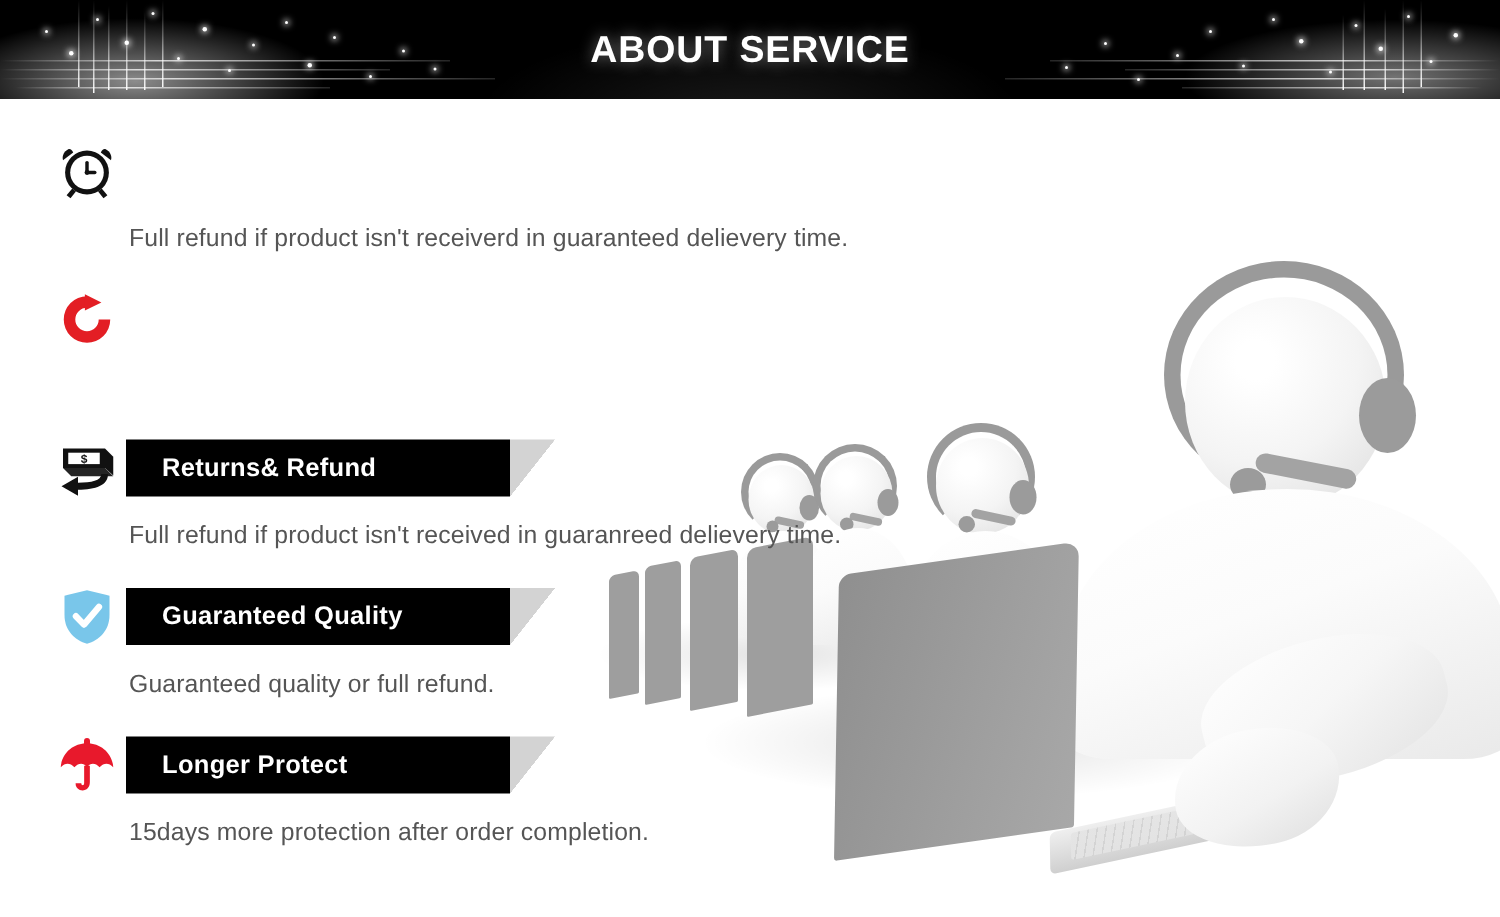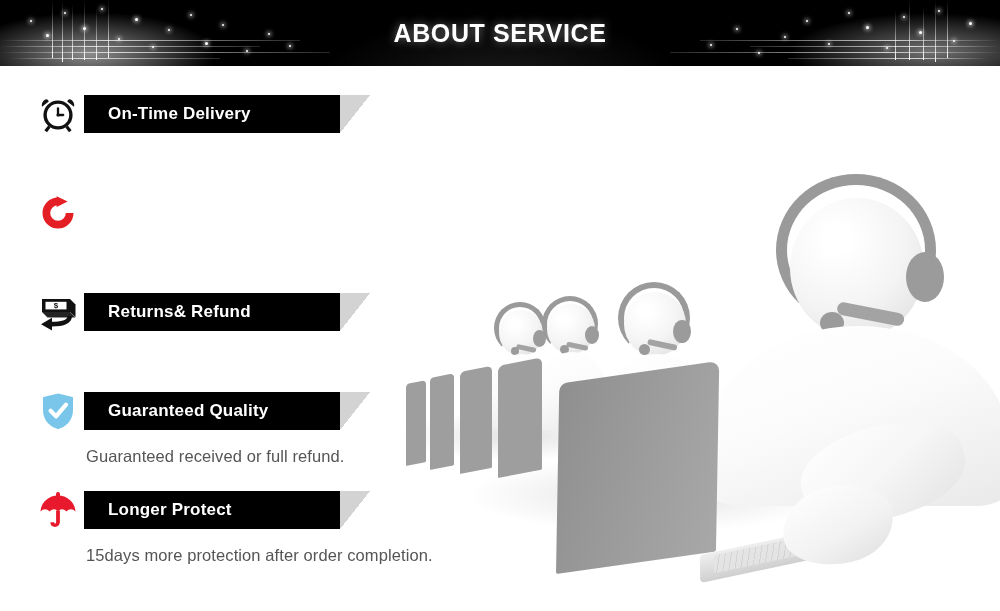--- a/index.html
+++ b/index.html
@@ -372,25 +372,22 @@
                 <circle cx="20" cy="21" r="14.6"></circle>
               </g>
               <circle cx="20" cy="21" r="11.2" fill="#ffffff"></circle>
               <g stroke="#111111" stroke-width="2.3" stroke-linecap="round">
                 <line x1="20" y1="21" x2="20" y2="14.4"></line>
                 <line x1="20" y1="21" x2="25.2" y2="21"></line>
               </g>
               <circle cx="20" cy="21" r="1.6" fill="#111111"></circle>
             </svg>
           </div>
-          <div class="banner">
-            <span class="banner-label">On-Time Delivery</span>
-            <span class="banner-tail"></span>
-          </div>
         </div>
+        <div class="feature-desc">Full refund if product isn't receiverd in guaranteed delievery time.</div>
       </div>
 
       <div class="feature-row">
         <div class="banner-line">
           <div class="icon-slot">
             <svg class="icon-svg" width="40" height="40" viewBox="0 0 40 40" aria-hidden="true">
               <path d="M20 4.5 A15.5 15.5 0 1 0 35.5 20 L27.8 20 A7.8 7.8 0 1 1 20 12.2 Z" fill="#e31e24"></path>
               <path d="M18.6 3.2 L18.6 14.0 L29.6 8.6 Z" fill="#e31e24"></path>
             </svg>
           </div>
@@ -409,37 +406,38 @@
               <rect x="9.5" y="9.8" width="21" height="7.6" fill="#ffffff"></rect>
               <text x="20" y="16.4" font-family="'Liberation Sans', sans-serif" font-size="8" font-weight="bold" fill="#111111" text-anchor="middle">$</text>
               <path d="M36 24 C36 31.5 28 34.5 16 34.5 L16 38.5 L5 32.2 L16 25.8 L16 29.8 C25 29.8 31.5 28.4 31.5 24 Z" fill="#111111"></path>
             </svg>
           </div>
           <div class="banner">
             <span class="banner-label">Returns&amp; Refund</span>
             <span class="banner-tail"></span>
           </div>
         </div>
+        <div class="feature-desc">Full refund if product isn't received in guaranreed delievery time.</div>
       </div>
 
       <div class="feature-row">
         <div class="banner-line">
           <div class="icon-slot">
             <svg class="icon-svg" width="38" height="40" viewBox="0 0 38 40" aria-hidden="true">
               <path d="M19 2.5 L31.5 5.5 L34 6.2 L34 19 C34 29.5 27 35.8 19 38.2
                        C11 35.8 4 29.5 4 19 L4 6.2 L6.5 5.5 Z" fill="#79c6ea"></path>
               <path d="M11.6 19.8 L17.0 25.4 L27.0 13.6" fill="none" stroke="#ffffff" stroke-width="4.2" stroke-linecap="round" stroke-linejoin="round"></path>
             </svg>
           </div>
           <div class="banner">
             <span class="banner-label">Guaranteed Quality</span>
             <span class="banner-tail"></span>
           </div>
         </div>
-        <div class="feature-desc">Guaranteed received or full refund.</div>
+        <div class="feature-desc">Guaranteed quality or full refund.</div>
       </div>
 
       <div class="feature-row">
         <div class="banner-line">
           <div class="icon-slot">
             <svg class="icon-svg" width="40" height="40" viewBox="0 0 40 40" aria-hidden="true">
               <g fill="#e8192c">
                 <path d="M20 5.5 C10.5 5.5 3 12.5 2.5 21.5
                          C5.5 18.4 8.6 18.4 11.6 21.5
                          C14.6 18.4 17.6 18.4 20 21.5

